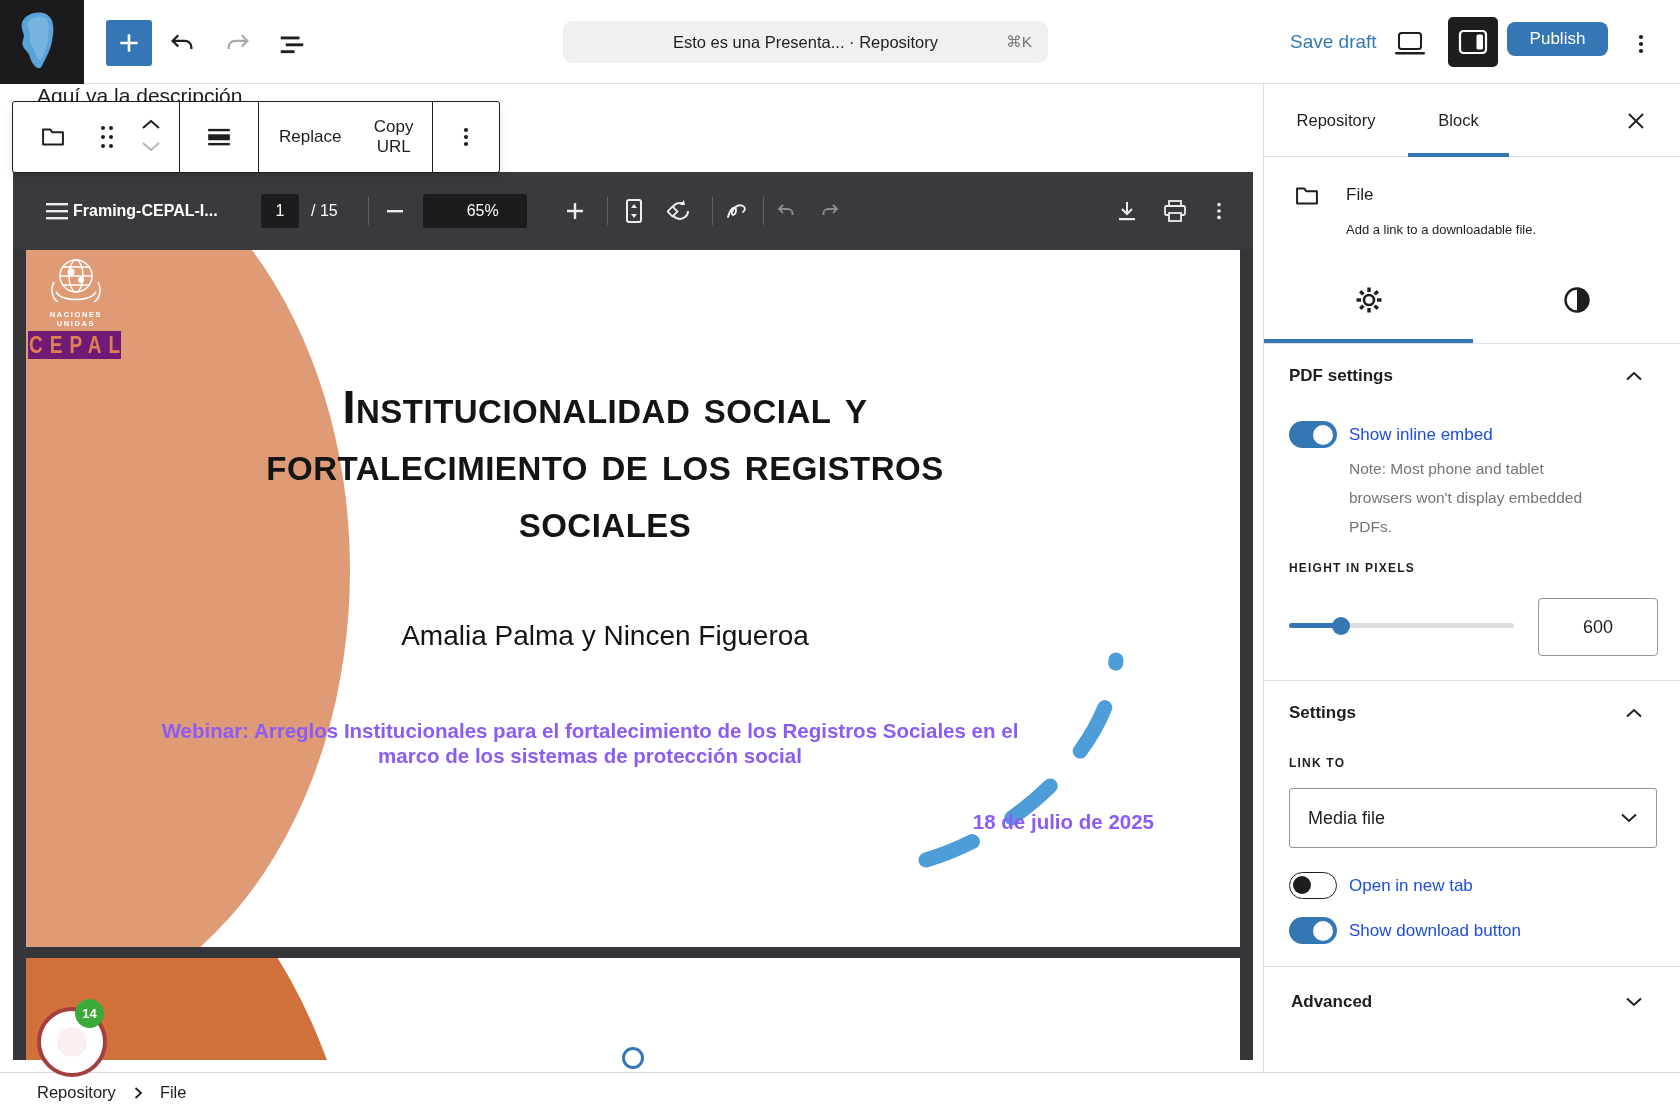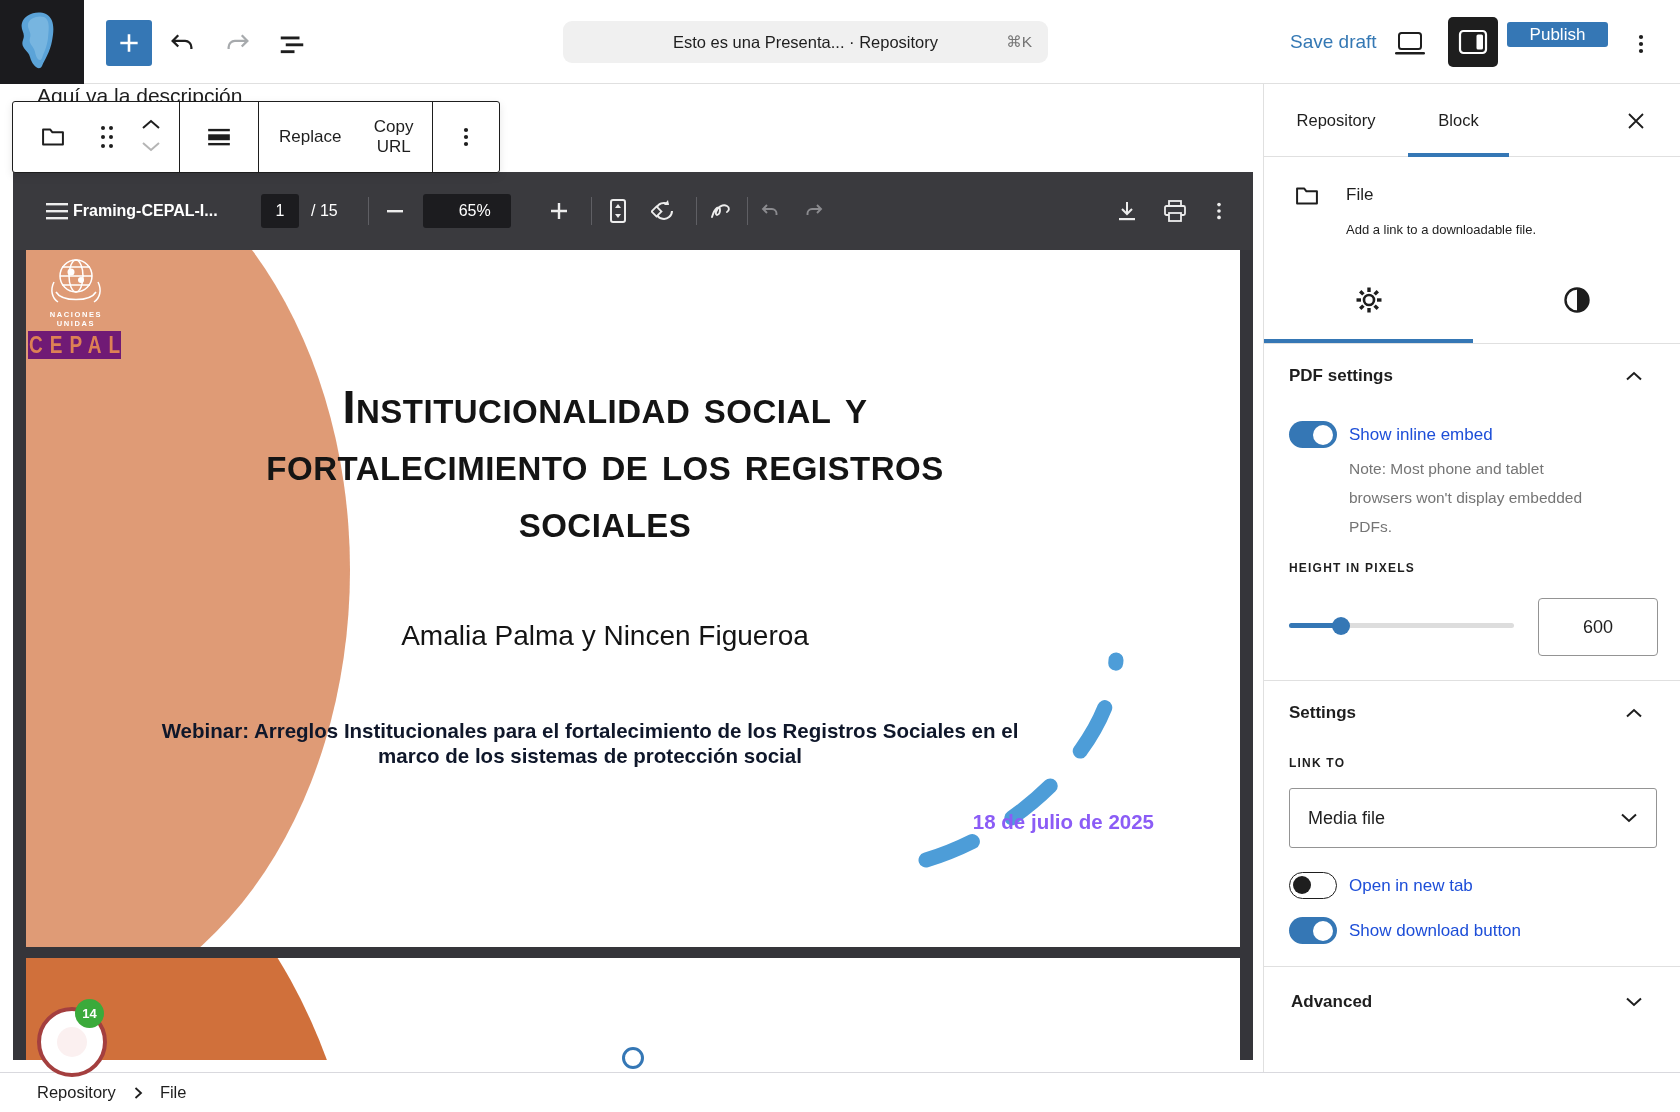--- a/index.html
+++ b/index.html
@@ -10,21 +10,21 @@
 
   
   .header { left:0; top:0; width:1680px; height:84px; background:#fff; border-bottom:1px solid #e0e0e0; z-index:40; }
   .logo-box { left:0; top:0; width:84px; height:84px; background:#1b1b1e; display:flex; align-items:center; justify-content:center; }
   .inserter { left:106px; top:20px; width:46px; height:46px; background:#3577b5; border-radius:3px; display:flex; align-items:center; justify-content:center; }
   .hdr-iconbtn { width:40px; height:40px; display:flex; align-items:center; justify-content:center; }
   .cmd-bar { left:563px; top:21px; width:485px; height:42px; background:#f0f0f0; border-radius:9px; display:flex; align-items:center; justify-content:center; font-size:16.5px; color:#1e1e1e; }
   .cmd-shortcut { position:absolute; right:16px; color:#757575; font-size:15.5px; }
   .save-draft { left:1262px; top:26px; height:32px; color:#3478b4; font-size:19px; display:flex; align-items:center;margin-left:28px; }
   .toggle-sidebar-btn { left:1448px; top:17px; width:50px; height:50px; background:#1e1e1e; border-radius:5px; display:flex; align-items:center; justify-content:center; }
-  .publish-btn { left:1507px; top:22px; width:101px; height:25px; background:#3577b5; border-radius:3px; color:#fff; font-size:17px; }
+  .publish-btn { left:1507px; top:22px; width:101px; height:34px; background:#3577b5; border-radius:8px; color:#fff; font-size:17px; }
 
   
   .desc-text { left:37px; top:84px; font-size:21px; font-weight:500; color:#1e1e1e; z-index:5; }
   .block-toolbar { left:12px; top:101px; width:488px; height:72px; background:#fff; border:1.5px solid #1e1e1e; border-radius:3px; z-index:30; box-shadow:0 3px 8px rgba(0,0,0,.10); display:flex; align-items:stretch; }
   .bt-group { display:flex; align-items:center; }
   .bt-sep { width:0; border-left:1.5px solid #1e1e1e; }
   .bt-btn { display:flex; align-items:center; justify-content:center; height:100%; }
   .bt-text { font-size:17px; color:#1e1e1e; padding:0 14px; }
 
   .pdf-embed { left:13px; top:172px; width:1240px; height:888px; background:#35353a; z-index:1; }
@@ -33,21 +33,21 @@
   .pt-box { height:34px; background:#1c1c1f; border-radius:3px; color:#fff; font-size:16px; display:flex; align-items:center; justify-content:center; flex:none; }
   .pt-sep { width:1px; height:28px; background:#5f5f64; flex:none; }
   .pt-text { color:#fff; font-size:16px; flex:none; }
 
   .page { background:#fff; position:absolute; overflow:hidden; }
   .page1 { left:13px; top:78px; width:1214px; height:697px; }
   .page2 { left:13px; top:786px; width:1214px; height:102px; }
 
   .slide-title { position:absolute; left:0; top:128px; width:1158px; text-align:center; font-size:47px; line-height:57px; font-weight:700; font-variant:small-caps; color:#141414; letter-spacing:.5px; }
   .slide-authors { position:absolute; left:0; top:368px; width:1158px; text-align:center; font-size:28px; line-height:35px; color:#141414; }
-  .slide-webinar { position:absolute; left:0; top:468px; width:1128px; text-align:center; font-size:20.5px; line-height:25px; font-weight:700; color:#0f172a; }
+  .slide-webinar { position:absolute; left:0; top:468px; width:1128px; text-align:center; font-size:20.5px; line-height:25px; font-weight:700; color:#8b5cf6; }
   .slide-date { position:absolute; left:0; top:560px; width:1128px; text-align:right; font-size:20.5px; font-weight:700; color:#8b5cf6; }
   .un-caption { position:absolute; left:8px; top:60px; width:84px; text-align:center; color:#fff; font-size:7.5px; font-weight:700; letter-spacing:1.6px; }
   .cepal-box { position:absolute; left:2px; top:81px; width:93px; height:28px; background:#701a75; display:flex; align-items:center; justify-content:center; }
   .cepal-text { color:#dd8155; font-weight:700; font-size:19px; letter-spacing:7px; transform:scaleY(1.25); text-indent:7px; }
 
   .resize-handle { left:622px; top:1047px; width:22px; height:22px; background:#fff; border:3px solid #3577b5; border-radius:50%; z-index:20; }
 
   .badge-ring { left:37px; top:1007px; width:70px; height:70px; background:#fff; border:4px solid #a43f3f; border-radius:50%; z-index:50; display:flex; align-items:center; justify-content:center; }
   .badge-ring-inner { width:30px; height:30px; border-radius:50%; background:#fbf0f0; }
   .badge-count { left:75px; top:999px; width:29px; height:29px; background:#3baa3b; border-radius:50%; color:#fff; font-size:13px; font-weight:700; display:flex; align-items:center; justify-content:center; z-index:51; }
@@ -207,21 +207,21 @@
     </button>
     <div class="pt-text" style="width:180px; font-weight:600;">Framing-CEPAL-I...</div>
     <div class="pt-box" style="width:38px; margin-left:8px;">1</div>
     <div class="pt-text" style="margin-left:12px;">/ 15</div>
     <div class="pt-sep" style="margin-left:30px;"></div>
     <button class="pt-btn" style="margin-left:10px;">
       <svg width="20" height="20" viewBox="0 0 20 20">
           <rect x="2" y="9" width="16" height="2.4" fill="#ededed"></rect>
         </svg>
     </button>
-    <div class="pt-box" style="width:88px; margin-left:12px;padding-left:16px;">65%</div>
+    <div class="pt-box" style="width:104px; margin-left:12px;padding-left:16px;">65%</div>
     <button class="pt-btn" style="margin-left:32px;">
       <svg width="20" height="20" viewBox="0 0 20 20">
           <path d="M10 2v16M2 10h16" stroke="#ededed" stroke-width="2.4"></path>
         </svg>
     </button>
     <div class="pt-sep" style="margin-left:16px;"></div>
     <button class="pt-btn" style="margin-left:10px;">
       <svg width="22" height="26" viewBox="0 0 22 26">
           <rect x="4" y="2" width="14" height="22" rx="2" fill="none" stroke="#ededed" stroke-width="2"></rect>
           <path d="M11 6l-3 4h6z" fill="#ededed"></path>

